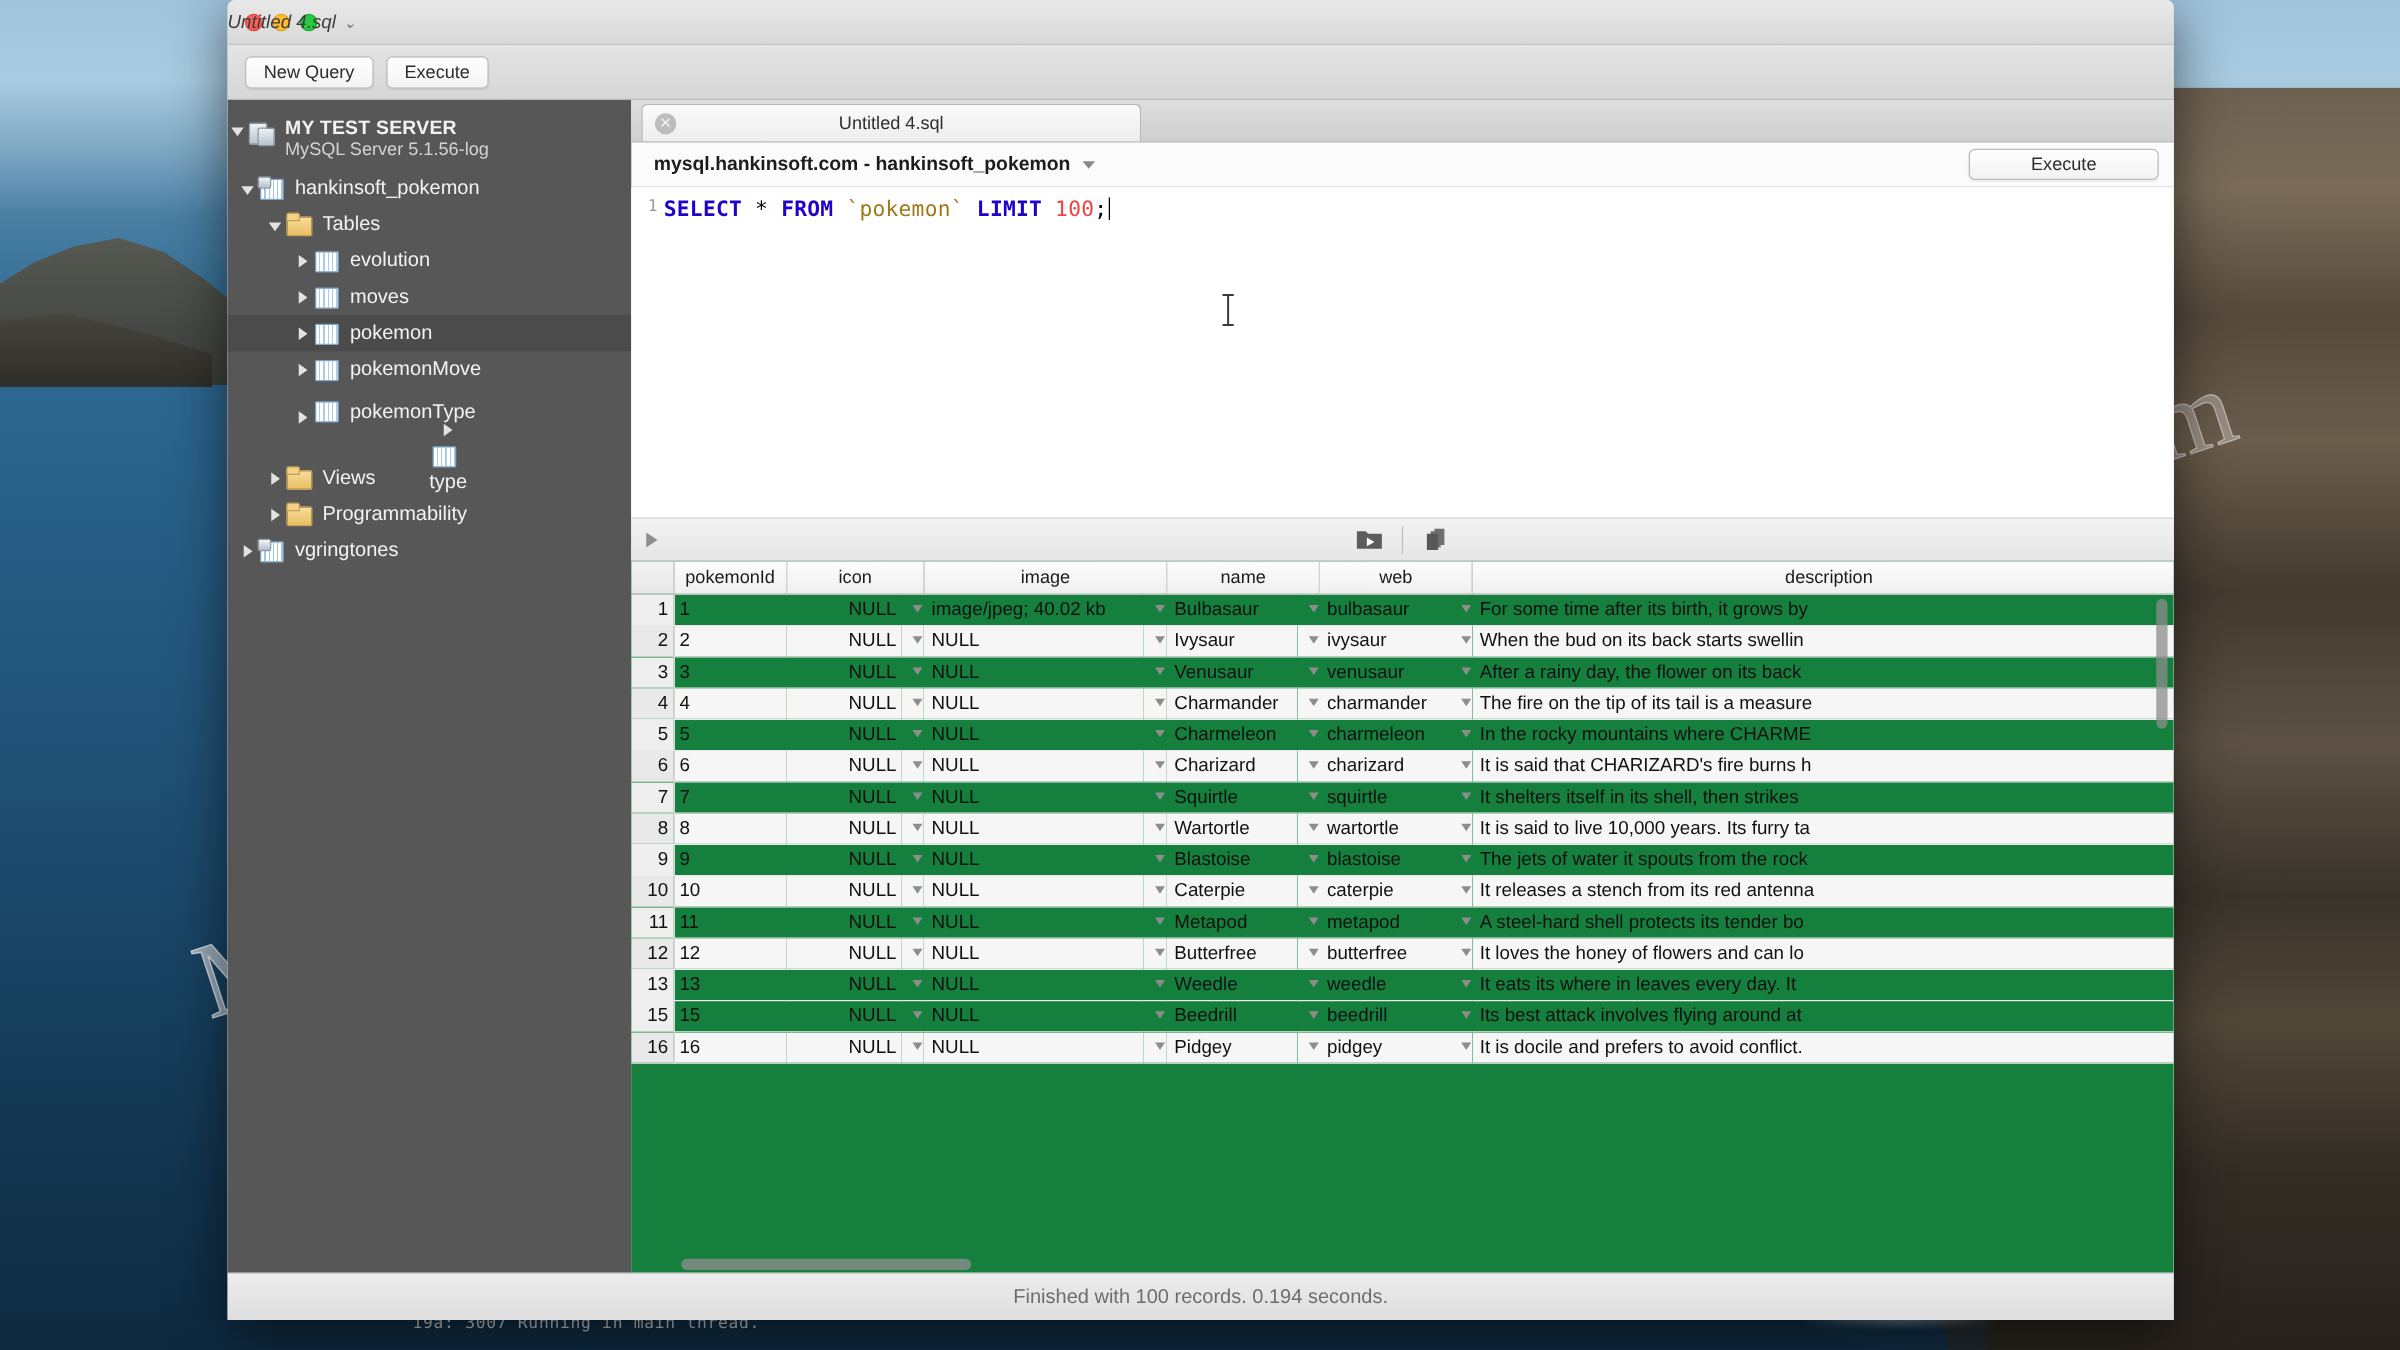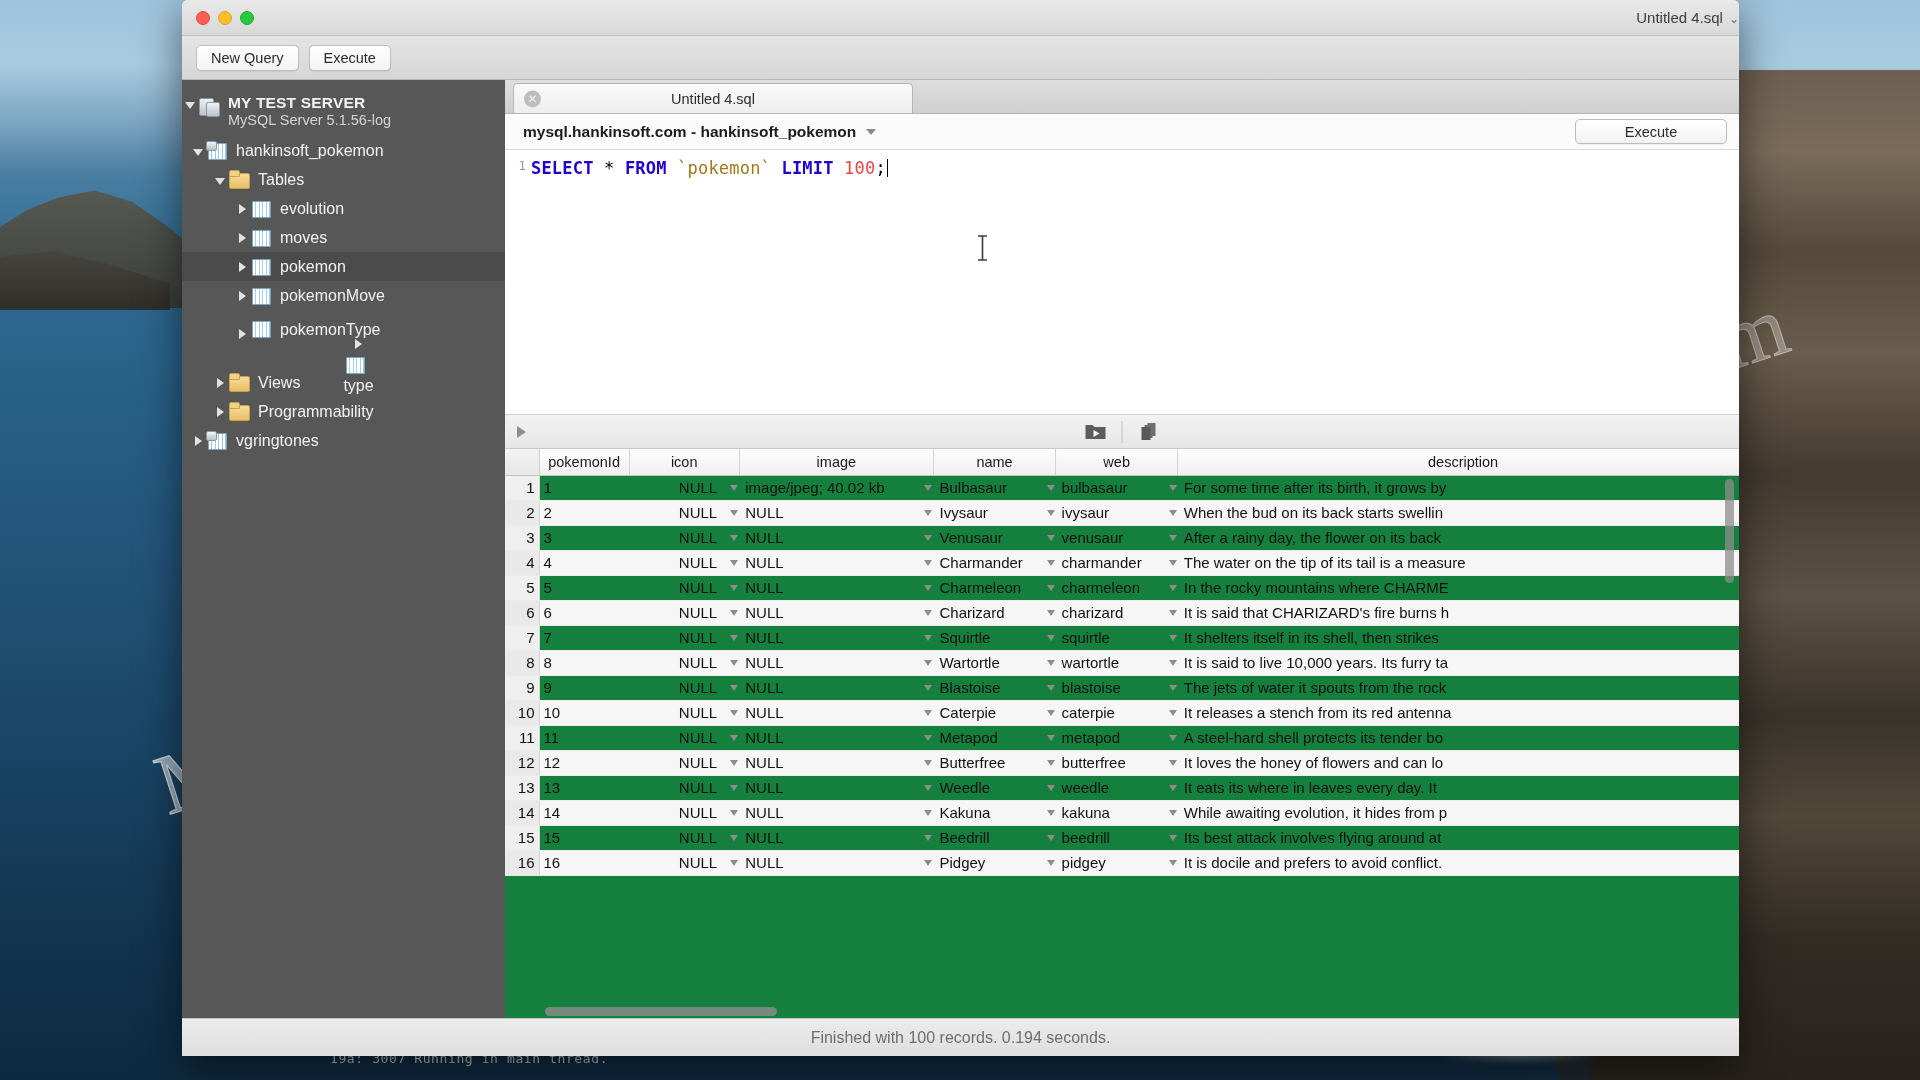--- a/index.html
+++ b/index.html
@@ -94,22 +94,22 @@
     height: 36px; flex: 0 0 36px; position: relative;
     background: linear-gradient(to bottom, #e9e9e9, #d8d8d8);
     border-bottom: 1px solid #c2c2c2;
   }
   .traffic { position: absolute; left: 14px; top: 11px; display: flex; gap: 8px; }
   .tl { width: 14px; height: 14px; border-radius: 50%; }
   .tl.red { background: #ff5f57; border: .5px solid #e0443e; }
   .tl.yellow { background: #ffbd2e; border: .5px solid #dea123; }
   .tl.green { background: #28c840; border: .5px solid #1aab29; }
   #win-title {
-    position: absolute; left: 0; right: 0; top: 9px; text-align: right;
-    font-size: 15px; color: #3d3d3d; font-weight: 400;
+    position: absolute; left: 0; right: 0; top: 9px; text-align: left;
+    font-size: 15px; color: #3d3d3d; font-weight: 400; font-style: italic;
   }
   #win-title .chev { font-size: 12px; color: #6b6b6b; margin-left: 6px; }
 
   
   #toolbar {
     height: 44px; flex: 0 0 44px;
     background: linear-gradient(to bottom, #e4e4e4, #d6d6d6);
     border-bottom: 1px solid #b8b8b8;
     display: flex; align-items: center; padding-left: 14px; gap: 10px;
   }
@@ -516,21 +516,21 @@
                 <td class="rownum">4</td>
                 <td class="idcell">4</td>
                 <td class="nullcell">NULL</td>
                 <td class="caretcol"><span class="cellcaret"></span></td>
                 <td class="valcell nullcell" style="text-align: left; padding-left: 6px;">NULL</td>
                 <td class="caretcol"><span class="cellcaret"></span></td>
                 <td class="namecell" style="padding-left: 6px;">Charmander</td>
                 <td class="caretcol"><span class="cellcaret"></span></td>
                 <td class="namecell" style="padding-left: 6px;">charmander</td>
                 <td class="caretcol"><span class="cellcaret"></span></td>
-                <td class="namecell" style="padding-left: 6px;">The water on the tip of its tail is a measure</td>
+                <td class="namecell" style="padding-left: 6px;">The fire on the tip of its tail is a measure</td>
               </tr>
               <tr>
                 <td class="rownum">5</td>
                 <td class="idcell">5</td>
                 <td class="nullcell">NULL</td>
                 <td class="caretcol"><span class="cellcaret"></span></td>
                 <td class="valcell nullcell" style="text-align: left; padding-left: 6px;">NULL</td>
                 <td class="caretcol"><span class="cellcaret"></span></td>
                 <td class="namecell" style="padding-left: 6px;">Charmeleon</td>
                 <td class="caretcol"><span class="cellcaret"></span></td>
@@ -634,33 +634,20 @@
                 <td class="idcell">13</td>
                 <td class="nullcell">NULL</td>
                 <td class="caretcol"><span class="cellcaret"></span></td>
                 <td class="valcell nullcell" style="text-align: left; padding-left: 6px;">NULL</td>
                 <td class="caretcol"><span class="cellcaret"></span></td>
                 <td class="namecell" style="padding-left: 6px;">Weedle</td>
                 <td class="caretcol"><span class="cellcaret"></span></td>
                 <td class="namecell" style="padding-left: 6px;">weedle</td>
                 <td class="caretcol"><span class="cellcaret"></span></td>
                 <td class="namecell" style="padding-left: 6px;">It eats its where in leaves every day. It </td>
-              </tr>
-              <tr class="alt">
-                <td class="rownum">14</td>
-                <td class="idcell">14</td>
-                <td class="nullcell">NULL</td>
-                <td class="caretcol"><span class="cellcaret"></span></td>
-                <td class="valcell nullcell" style="text-align: left; padding-left: 6px;">NULL</td>
-                <td class="caretcol"><span class="cellcaret"></span></td>
-                <td class="namecell" style="padding-left: 6px;">Kakuna</td>
-                <td class="caretcol"><span class="cellcaret"></span></td>
-                <td class="namecell" style="padding-left: 6px;">kakuna</td>
-                <td class="caretcol"><span class="cellcaret"></span></td>
-                <td class="namecell" style="padding-left: 6px;">While awaiting evolution, it hides from p</td>
               </tr>
               <tr>
                 <td class="rownum">15</td>
                 <td class="idcell">15</td>
                 <td class="nullcell">NULL</td>
                 <td class="caretcol"><span class="cellcaret"></span></td>
                 <td class="valcell nullcell" style="text-align: left; padding-left: 6px;">NULL</td>
                 <td class="caretcol"><span class="cellcaret"></span></td>
                 <td class="namecell" style="padding-left: 6px;">Beedrill</td>
                 <td class="caretcol"><span class="cellcaret"></span></td>

